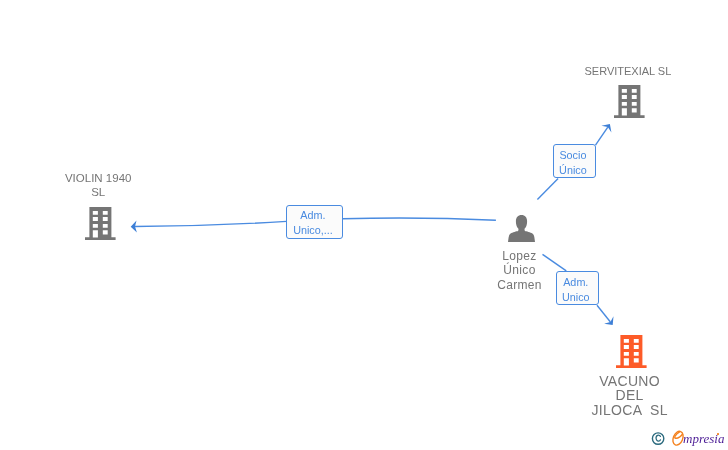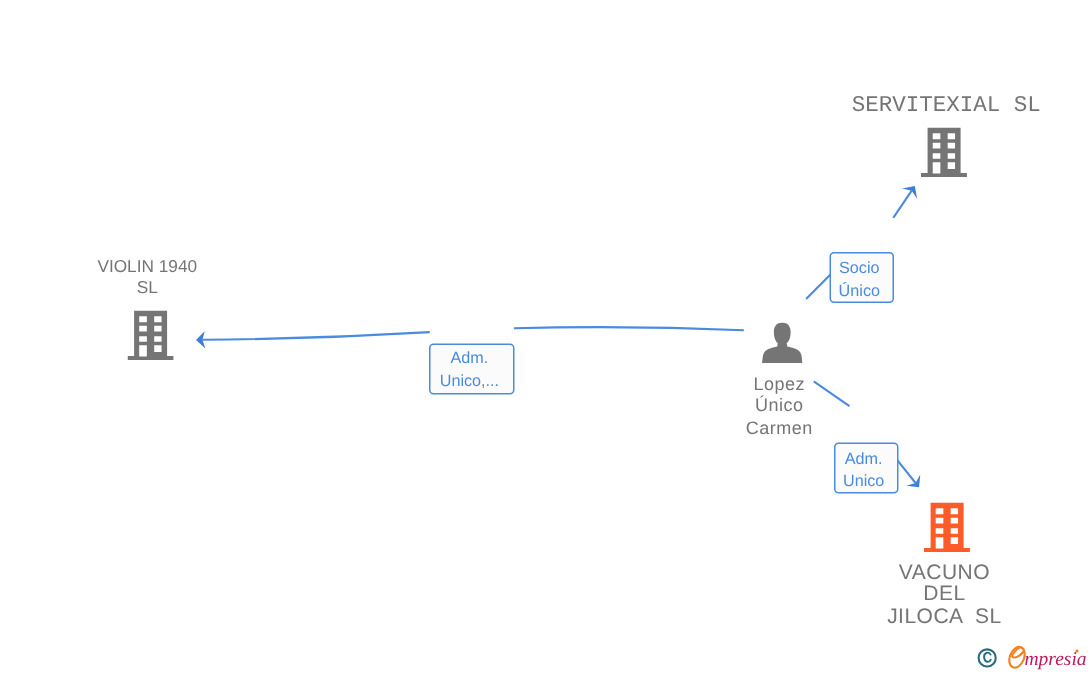--- a/index.html
+++ b/index.html
@@ -5,21 +5,21 @@
   html,body{margin:0;padding:0;background:#ffffff;}
   body{width:728px;height:450px;font-family:"Liberation Sans",sans-serif;overflow:hidden;position:relative;}
   #stage{position:absolute;left:0;top:0;width:728px;height:450px;background:#ffffff;}
   #edge-layer{position:absolute;left:0;top:0;width:728px;height:450px;}
   .node{position:absolute;}
   .node-icon{position:absolute;left:0;top:0;display:block;}
   .node-label{position:absolute;text-align:center;white-space:pre;transform:translateZ(0);}
   .edge-label{position:absolute;box-sizing:border-box;border:1.4px solid #4a8be0;
       background:#fbfbfb;color:#4a8be0;text-align:center;white-space:pre;
       padding:3px 3px 0 0;
-      display:flex;flex-direction:column;align-items:center;justify-content:center;margin-top:24px;}
+      display:flex;flex-direction:column;align-items:center;justify-content:center;}
   .wm{position:absolute;}
 </style>
 </head>
 <body>
 
 <div id="stage">
 
   <svg id="edge-layer" width="728" height="450" viewBox="0 0 728 450">
     <path d="M 495.9 220.2 Q 419.2 216.8 342.6 218.8" fill="none" stroke="#4a8be0" stroke-width="1.4"></path>
     <path d="M 286.5 221.4 Q 210.8 226.0 135.0 226.5" fill="none" stroke="#4a8be0" stroke-width="1.4"></path>
@@ -47,21 +47,21 @@
   </div>
 
   <div class="node" style="left:614.4px;top:85.4px;">
     <svg class="node-icon" width="31" height="33" viewBox="0 0 31 33">
       <path fill="#757575" fill-rule="evenodd" d="M4.4 0 H26.4 V30.3 H4.4 Z M0 30.3 H30.6 V33 H0 Z
                M7.8 3.9 H12.9 V7.8 H7.8 Z  M17.8 3.9 H22.7 V7.8 H17.8 Z
                M7.8 10.1 H12.9 V14.0 H7.8 Z M17.8 10.1 H22.7 V14.0 H17.8 Z
                M7.8 17.1 H12.9 V20.8 H7.8 Z M17.8 17.1 H22.7 V20.8 H17.8 Z
                M7.8 23.2 H12.9 V30.6 H7.8 Z M17.8 23.2 H22.7 V27.6 H17.8 Z"></path>
     </svg>
-    <div class="node-label" style="left:-46.5px;top:-21.3px;width:120px;color:#757575;font-size:15px;line-height:14.3px;font-family:Liberation Mono, monospace;">SERVITEXIAL SL</div>
+    <div class="node-label" style="left:-46.5px;top:-21.3px;width:120px;color:#757575;font-size:11px;line-height:14.3px;">SERVITEXIAL SL</div>
   </div>
 
   <div class="node" style="left:508.2px;top:214.8px;">
     <svg class="node-icon" width="27" height="27" viewBox="0 0 27 27">
       <path fill="#757575" d="M13.5 0 C10.0 0 7.9 2.5 7.9 6.2 C7.9 7.6 8.0 9.0 8.4 10.3
                C8.9 12.0 9.8 13.2 10.6 13.9 C10.3 14.6 10.2 15.4 10.2 16.0
                C10.2 16.0 5.6 16.9 3.4 18.1 C1.6 19.1 0.9 20.5 0.6 22.4 L0 27
                L27 27 L26.4 22.4 C26.1 20.5 25.4 19.1 23.6 18.1
                C21.4 16.9 16.8 16.0 16.8 16.0 C16.8 15.4 16.7 14.6 16.4 13.9
                C17.2 13.2 18.1 12.0 18.6 10.3 C19.0 9.0 19.1 7.6 19.1 6.2
@@ -98,17 +98,17 @@
     <svg width="79" height="24" viewBox="0 0 79 24" style="position:absolute;left:0;top:0;overflow:visible;">
       <g aria-label="©">
         <circle cx="9.1" cy="12.6" r="5.7" fill="none" stroke="#2b6a7e" stroke-width="1.4"></circle>
         <path d="M11.4 10.4 C10.8 9.3 9.6 8.9 8.6 9.3 C7.4 9.8 6.9 11.2 7.1 12.5 C7.3 13.9 8.2 15.1 9.4 15.2 C10.4 15.3 11.1 14.7 11.5 13.8" fill="none" stroke="#2b6a7e" stroke-width="1.25" stroke-linecap="round"></path>
       </g>
       <g aria-label="E">
         <ellipse cx="29.0" cy="12.2" rx="4.7" ry="7.2" transform="rotate(22 29.0 12.2)" fill="none" stroke="#f4821f" stroke-width="1.4"></ellipse>
         <path d="M30.6 5.9 C28.8 6.9 27.0 8.6 26.2 10.0 C25.5 11.2 25.7 12.1 26.7 12.3 C27.8 12.5 29.5 11.8 30.8 10.9 C31.9 10.1 32.7 9.2 33.2 8.5" fill="none" stroke="#f4821f" stroke-width="1.45" stroke-linecap="round"></path>
       </g>
     </svg>
-    <span style="position:absolute;left:34.0px;top:3.6px;color:#be185d;font-size:13px;line-height:17px;font-style:italic;font-family:'Liberation Serif',serif;">mpresia</span>
+    <span style="position:absolute;left:34.0px;top:3.6px;color:#4c1d95;font-size:13px;line-height:17px;font-style:italic;font-family:'Liberation Serif',serif;">mpresia</span>
     <span style="position:absolute;left:68.0px;top:7.0px;width:1.7px;height:1.7px;border-radius:50%;background:#f4821f;"></span>
   </div>
 
 </div>
 
 </body></html>

